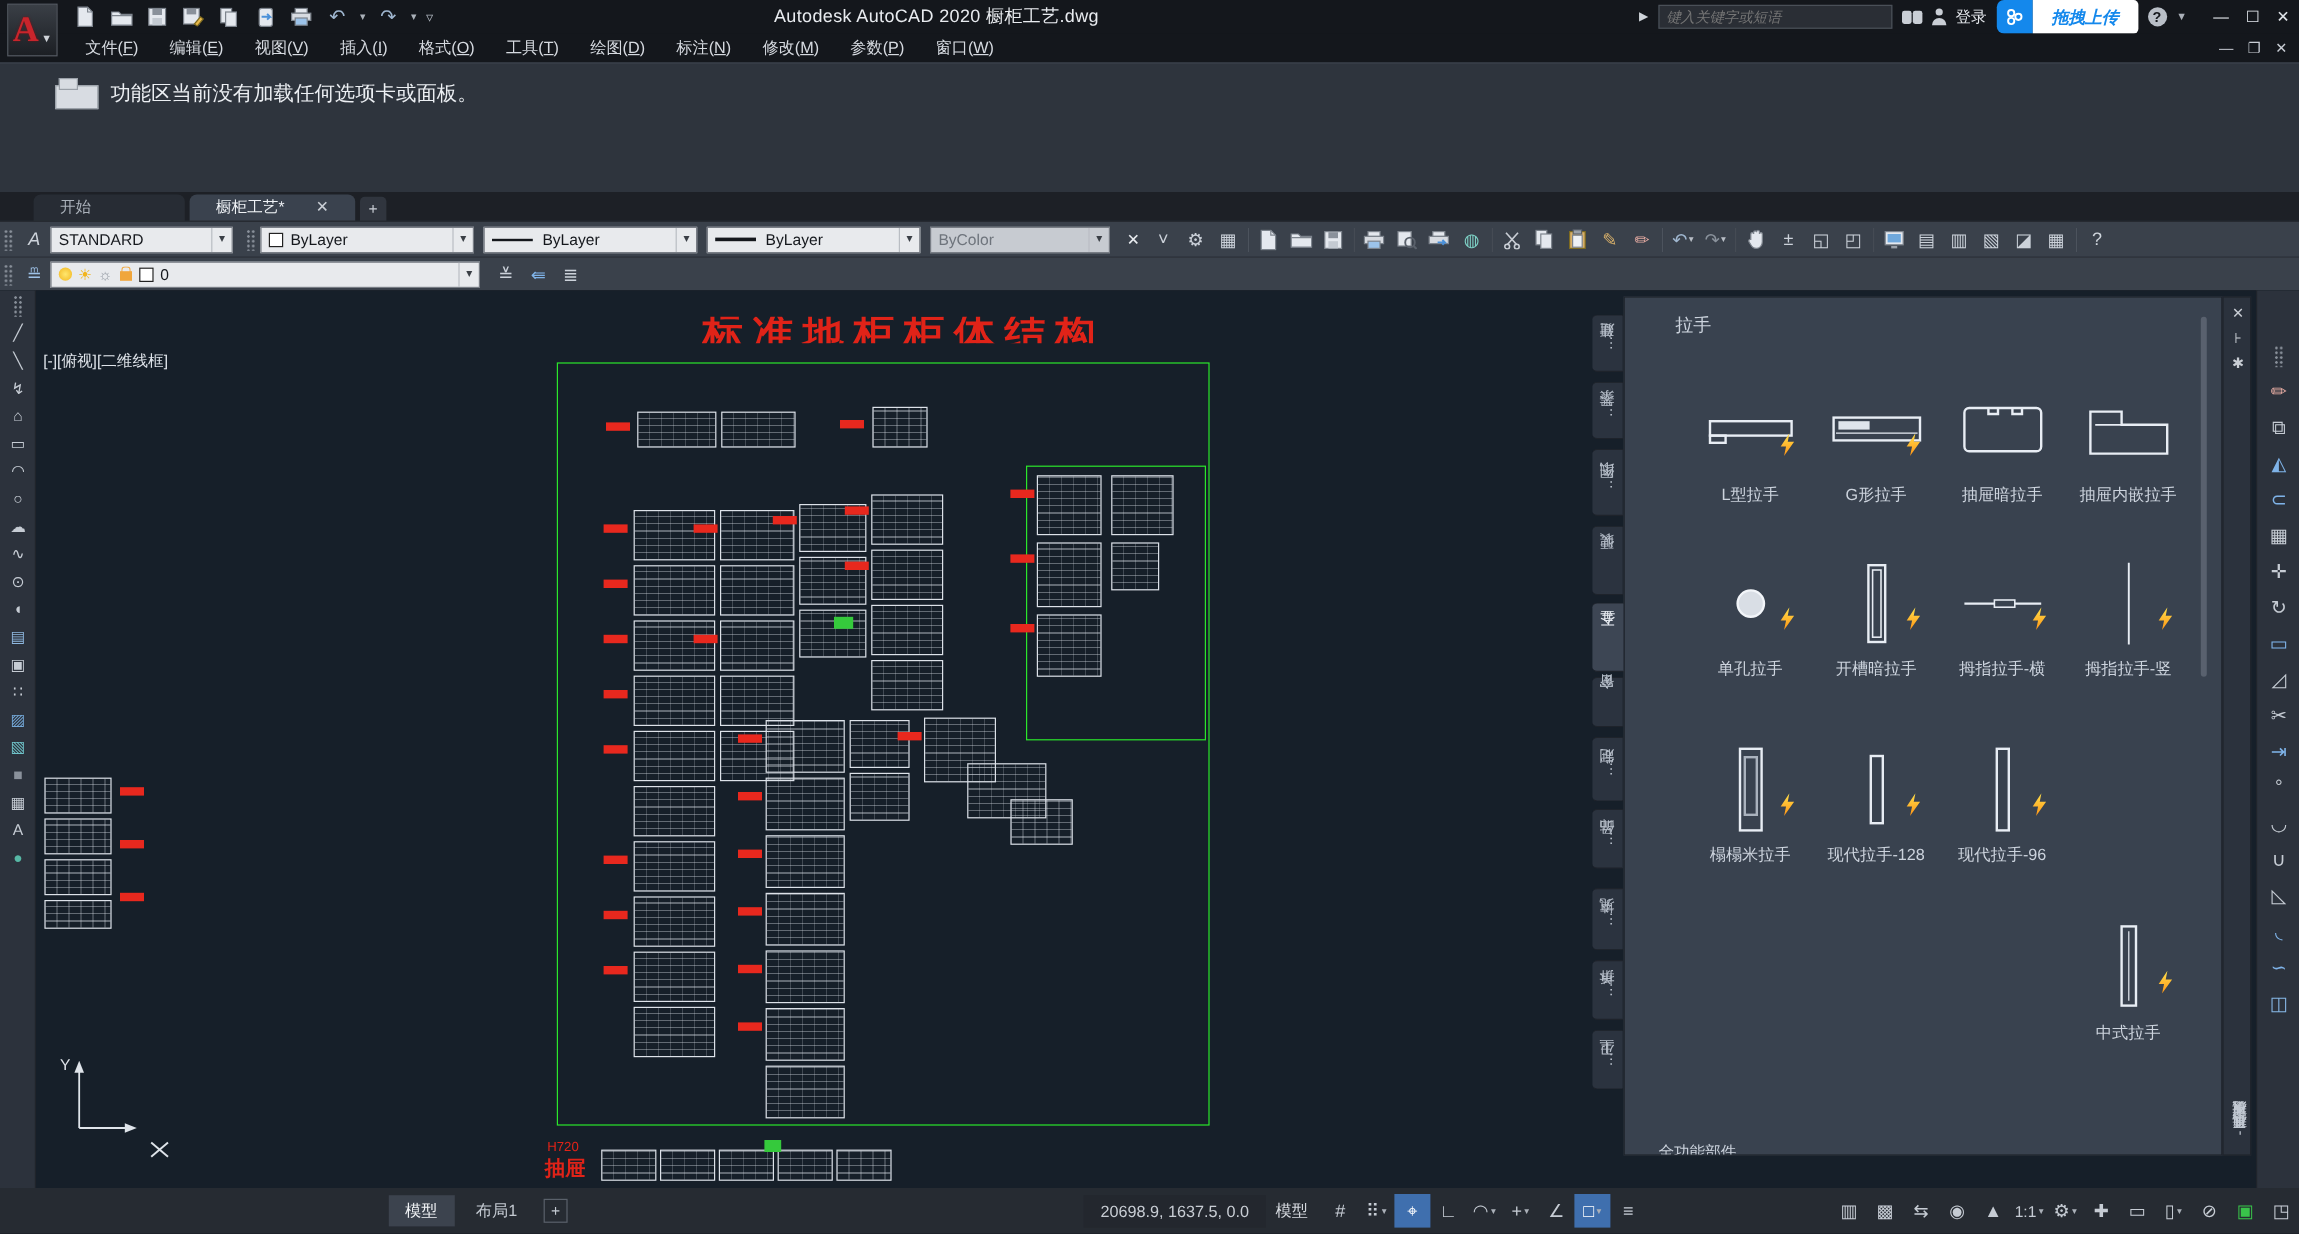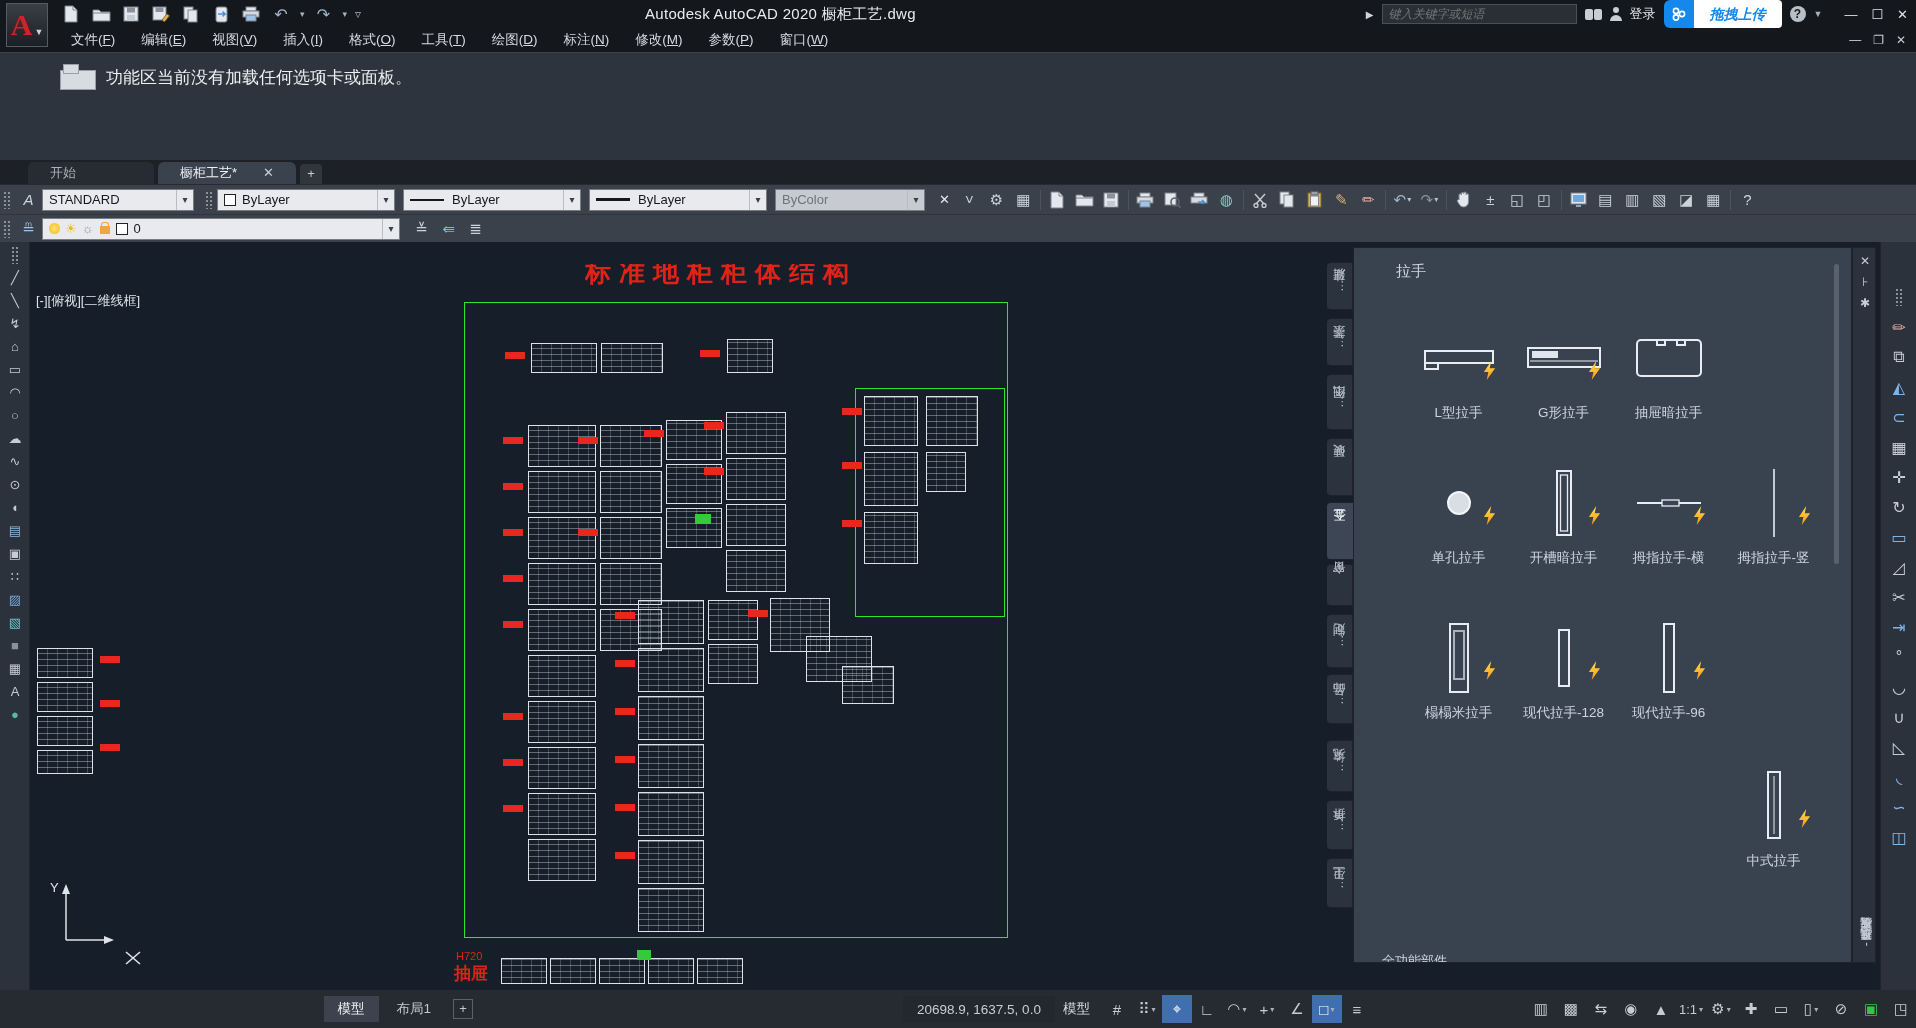--- a/index.html
+++ b/index.html
@@ -39,21 +39,21 @@
 
   
   .menubar { position:absolute; left:0; top:28px; width:1916px; height:24px; background:#14171c; display:flex; align-items:center; }
   .menu-items { display:flex; margin-left:58px; gap:0; }
   .menu-item { color:#d6dae0; font-size:13.5px; padding:3px 13px; }
   .menu-item u { text-decoration:underline; }
   .menubar .winctl2 { position:absolute; right:10px; display:flex; gap:12px; color:#c9ced5; font-size:12px; }
 
   
   .ribbon { position:absolute; left:0; top:52px; width:1916px; height:108px; background:#2e343d; border-top:1px solid #3c434d; }
-  .ribbon-msg { display:flex; align-items:center; padding:10px 0 0 46px; gap:12px;margin-left:14px; }
+  .ribbon-msg { display:flex; align-items:flex-end; padding:10px 0 0 46px; gap:12px; }
   .panel-icon { width:34px; height:24px; position:relative; }
   .panel-icon::before { content:""; position:absolute; left:0; top:6px; width:34px; height:18px; background:#d8dce2; border:1px solid #9aa0a8; }
   .panel-icon::after { content:""; position:absolute; left:3px; top:0; width:14px; height:8px; background:#d8dce2; border:1px solid #9aa0a8; }
   .ribbon-text { color:#eceff3; font-size:17px; margin-top:3px; }
 
   
   .filetabs { position:absolute; left:0; top:160px; width:1916px; height:24px; background:#1d2026; display:flex; align-items:flex-end; }
   .ftab { height:22px; line-height:22px; font-size:13px; padding:0 22px; border-radius:6px 6px 0 0; margin-right:4px; }
   .ftab.inactive { background:#272c34; color:#aab1ba; margin-left:28px; width:126px; }
   .ftab.active { background:#3a424e; color:#eef1f5; display:flex; gap:26px; align-items:center; }
@@ -97,21 +97,21 @@
 
   .canvas { position:absolute; left:30px; top:0; width:1850px; height:748px; overflow:hidden; }
   .vp-label { position:absolute; left:6px; top:50px; color:#dfe4ea; font-size:13px; }
   .gr { position:absolute; border:1px solid #2be62b; }
   .blk { position:absolute; border:1px solid #dde2e9;
     background:repeating-linear-gradient(0deg, transparent 0 5px, rgba(222,228,236,.38) 5px 6px),
                repeating-linear-gradient(90deg, transparent 0 9px, rgba(222,228,236,.22) 9px 10px); }
   .rmark { position:absolute; background:#e8281e; }
   .gmark { position:absolute; background:#35c93c; }
   .title-clip { position:absolute; left:555px; top:22px; width:340px; height:22px; overflow:hidden; }
-  .title-red { display:block; margin-top:-9px; color:#e02318; font-size:26px; font-weight:bold; letter-spacing:8px; white-space:nowrap; }
+  .title-red { display:block; margin-top:-9px; color:#e02318; font-size:34px; font-weight:bold; letter-spacing:8px; white-space:nowrap; }
   .anno { position:absolute; color:#e02318; }
   .anno-small { left:426px; top:708px; font-size:11px; }
   .anno-large { left:424px; top:720px; font-size:17px; font-weight:bold; }
   .ucs { position:absolute; left:18px; top:636px; }
   .ucs-y { position:absolute; left:2px; top:2px; color:#dfe4ea; font-size:13px; }
 
   
   .palette { position:absolute; left:1327px; top:5px; width:549px; height:716px; z-index:40; }
   .pal-tabs { position:absolute; left:0; top:0; width:26px; height:716px; }
   .pal-tab { position:absolute; left:0; width:26px; background:#2b333f; border:1px solid #1e232b; border-right:none;
@@ -613,20 +613,29 @@
           </div>
           <div class="pcell">
             <div class="picon">
               <svg width="80" height="80" viewBox="0 0 80 80">
                 <rect x="8" y="22" width="64" height="36" rx="4" stroke="#e8edf4" fill="none" stroke-width="2"></rect>
                 <path d="M28 22 v5 h8 v-5 M48 22 v5 h8 v-5" stroke="#e8edf4" fill="none" stroke-width="2"></path>
               </svg>
             </div>
             <div class="plabel" style="height: 46px;">抽屉暗拉手</div>
           </div>
+          <div class="pcell">
+            <div class="picon">
+              <svg width="80" height="80" viewBox="0 0 80 80">
+                <path d="M8 25 h26 v11 h38 v24 h-64 z" stroke="#e8edf4" fill="none" stroke-width="2"></path>
+                <path d="M12 36 h22" stroke="#e8edf4" stroke-width="1.5"></path>
+              </svg>
+            </div>
+            <div class="plabel" style="height: 46px;">抽屉内嵌拉手</div>
+          </div>
         </div>
         <div class="prow" style="top: 215px;">
           <div class="pcell">
             <div class="picon">
               <svg width="80" height="80" viewBox="0 0 80 80">
                 <circle cx="40" cy="40" r="11" fill="#d9dee5" stroke="#f2f5f9" stroke-width="2"></circle>
               </svg>
               <span class="bolt"></span>
             </div>
             <div class="plabel" style="height: 24px;">单孔拉手</div>

